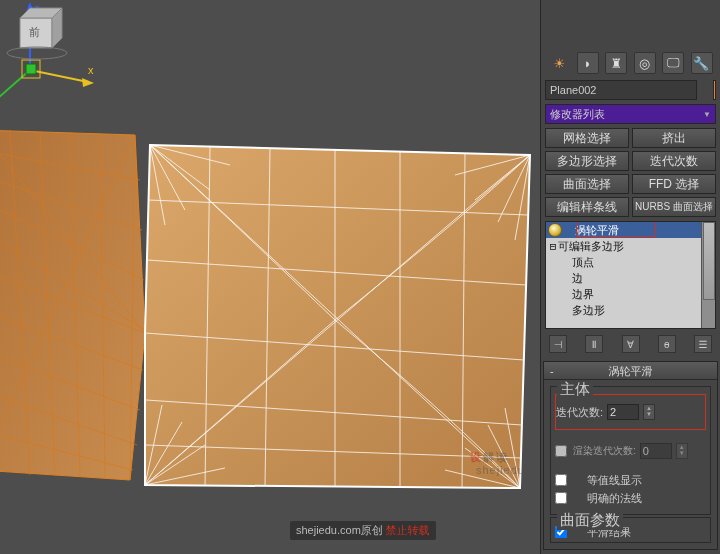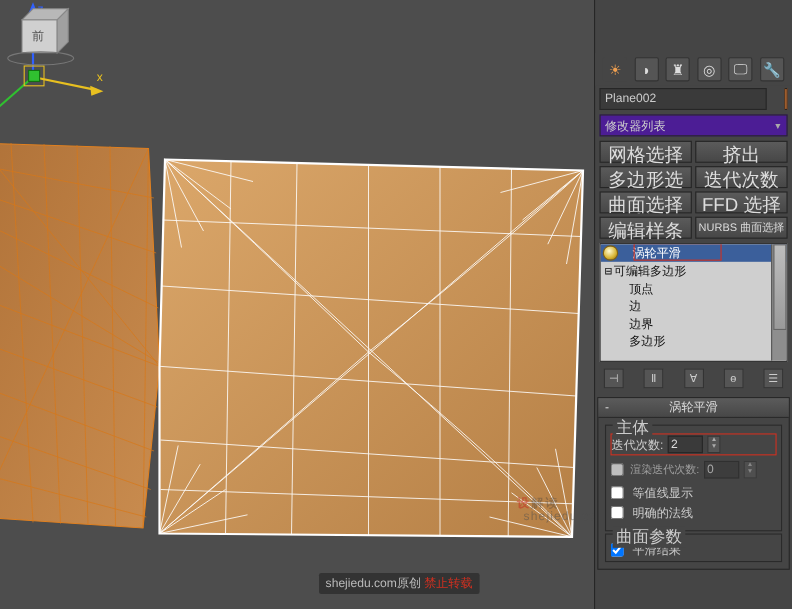--- a/index.html
+++ b/index.html
@@ -19,43 +19,43 @@
 .tool-row{height:30px;display:flex;align-items:center;justify-content:space-around;padding:0 4px;background:#454545}
 .tool-row .t{width:22px;height:22px;background:#555;border:1px solid #333;border-radius:2px;display:flex;align-items:center;justify-content:center;color:#ddd;font-size:13px}
 .tool-row .t.sun{background:#454545;border:none;color:#f0a050}
 .name-row{height:24px;display:flex;padding:2px 4px;gap:16px}
 .name-row input{flex:1;background:#3a3a3a;border:1px solid #262626;color:#ccc;padding:0 4px;height:20px}
 .name-row .swatch{width:18px;height:20px;background:#f08030;border:1px solid #262626}
 .modlist-row{height:24px;display:flex;padding:2px 4px;gap:3px}
 .modlist-row .drop{flex:1;background:#4c1d95;border:1px solid #262626;color:#ccc;display:flex;align-items:center;padding:0 4px;position:relative}
 .modlist-row .drop::after{content:"▼";position:absolute;right:4px;font-size:8px;color:#aaa}
 .btn-grid{display:flex;flex-wrap:wrap;padding:2px 4px;gap:3px}
-.btn-grid button{flex:1 1 45%;height:20px;background:linear-gradient(#5b5b5b,#474747);border:1px solid #262626;color:#ddd;font-size:17px;cursor:pointer}
+.btn-grid button{flex:1 1 45%;height:20px;background:linear-gradient(#5b5b5b,#474747);border:1px solid #262626;color:#ddd;font-size:12px;cursor:pointer}
 .stack{margin:2px 4px;height:108px;background:#cfcfcf;border:1px solid #262626;position:relative;overflow:hidden}
 .stack .row{height:16px;display:flex;align-items:center;padding-left:2px;font-size:11px;color:#111}
 .stack .row.sel{background:#3b5f9b;color:#fff}
 .stack .row .bulb{width:14px;height:14px;background:radial-gradient(circle at 40% 35%,#fffbd0,#d6b332 60%,#806010);border-radius:50%;margin-right:3px;flex-shrink:0;border:1px solid #806010}
 .stack .row .exp{width:10px;text-align:center;font-family:monospace;flex-shrink:0}
 .stack .row .ind{width:12px;flex-shrink:0}
 .stack .hl1{position:absolute;border:1px solid #d03020;pointer-events:none}
 .stack .scroll{position:absolute;right:0;top:0;width:14px;height:100%;background:#8e8e8e;border-left:1px solid #555}
 .stack .scroll .thumb{position:absolute;top:0;left:1px;width:12px;height:78px;background:linear-gradient(#bdbdbd,#9a9a9a);border:1px solid #666}
 .stack-btns{height:26px;display:flex;align-items:center;justify-content:space-between;padding:0 8px;margin-top:2px}
 .stack-btns .b{width:18px;height:18px;background:#555;border:1px solid #333;color:#ccc;font-size:10px;display:flex;align-items:center;justify-content:center}
 .rollout{margin:4px 2px 0 2px;border:1px solid #262626;background:#454545}
 .rollout .hdr{height:18px;background:linear-gradient(#5b5b5b,#474747);color:#ddd;text-align:center;line-height:18px;font-size:11px;position:relative;border-bottom:1px solid #2a2a2a}
 .rollout .hdr .m{position:absolute;left:6px}
 .rollout .body{padding:4px 6px}
 .grp{border:1px solid #2a2a2a;margin:2px 0;padding:4px 4px 6px 4px;position:relative}
 .grp .lbl{position:absolute;top:-7px;left:6px;background:#454545;padding:0 3px;color:#ccc;font-size:15px}
-.spin-row{display:flex;align-items:center;gap:4px;height:20px;margin:3px 0}
+.spin-row{display:flex;align-items:center;gap:4px;height:36px;margin:3px 0}
 .spin-row .l{color:#ccc;flex-shrink:0}
 .spin-row input{width:32px;height:16px;background:#3a3a3a;border:1px solid #262626;color:#ddd;text-align:left;padding:0 2px;font-size:11px}
 .spin-row .sp{width:12px;height:16px;background:#555;border:1px solid #333;font-size:6px;color:#aaa;display:flex;flex-direction:column;line-height:6px;text-align:center}
-.chk-row{display:flex;align-items:center;gap:8px;height:16px;margin:2px 0;color:#ccc}
+.chk-row{display:flex;align-items:center;gap:20px;height:16px;margin:2px 0;color:#ccc}
 .chk-row input{width:12px;height:12px}
 .hl2{border:1px solid #d03020}
 </style>
 </head>
 <body>
 
 <div class="viewport">
 <svg width="540" height="554">
   <defs>
     <linearGradient id="g1" x1="0" y1="0" x2="1" y2="1">

